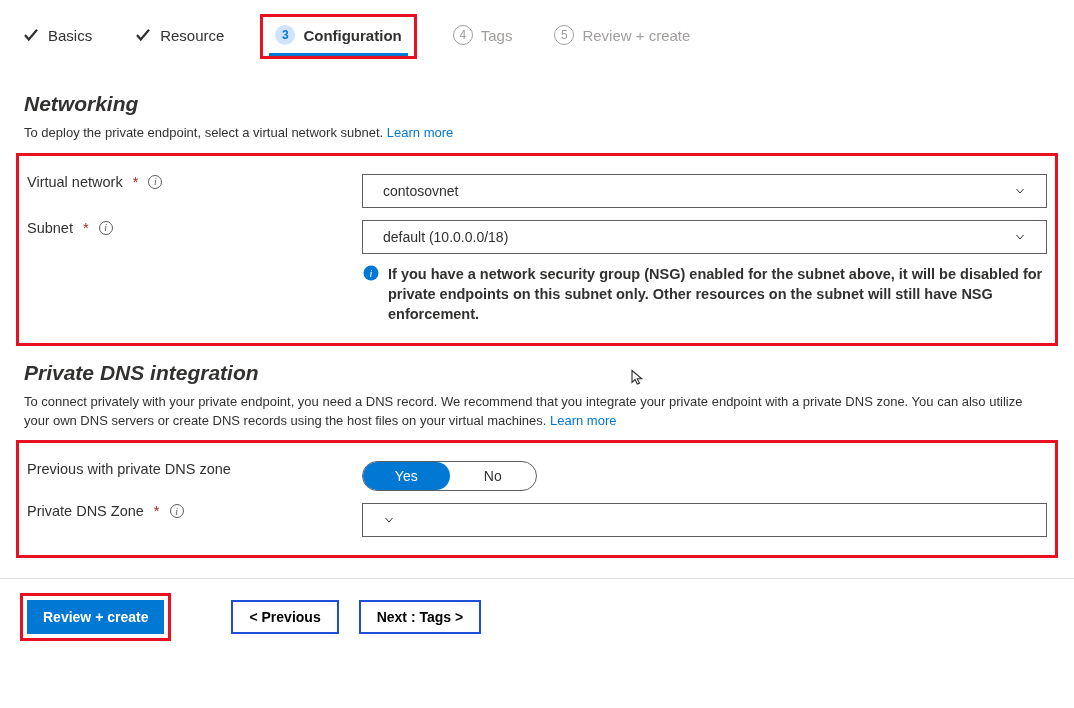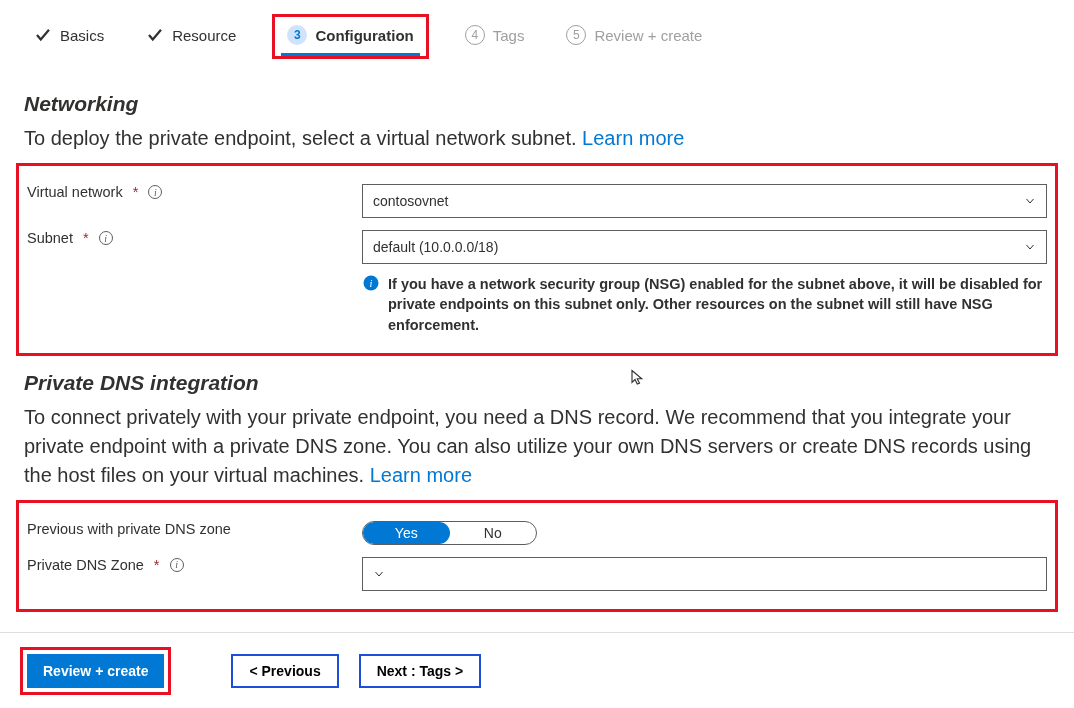--- a/index.html
+++ b/index.html
@@ -1,42 +1,42 @@
 <!DOCTYPE html>
 <html><head>
   <meta charset="utf-8">
   <style>
     * { box-sizing: border-box; margin: 0; padding: 0; }
     body { font-family: 'Segoe UI', Arial, sans-serif; font-size: 14px; color: #323130; background: #fff; width: 1074px; }
     .page { padding: 0; }
-    .tabs { display: flex; padding: 14px 20px 0 28px; gap: 30px; border-bottom: 1px solid transparent; }
+    .tabs { display: flex; padding: 14px 20px 0 16px; gap: 30px; border-bottom: 1px solid transparent; }
     .tab { display: flex; align-items: center; gap: 8px; padding: 8px 6px; font-size: 15px; color: #323130; cursor: pointer; border-bottom: 3px solid transparent; }
     .tab.done .check { width: 18px; height: 18px; }
     .tab.active { font-weight: 600; border-bottom-color: #0078d4; }
     .tab.pending { color: #a19f9d; }
     .tab .num { display: inline-flex; align-items: center; justify-content: center; width: 20px; height: 20px; border-radius: 50%; font-size: 12px; }
     .tab.active .num { background: #cfe4fa; color: #0078d4; font-weight: 600; }
     .tab.pending .num { border: 1px solid #a19f9d; color: #a19f9d; }
     .red-box { border: 3px solid #e81123; padding: 2px 4px; }
     .tabs .red-box { padding: 0 6px; }
     .content { padding: 22px 24px 20px 24px; }
     h2.section { font-size: 21px; font-weight: 600; margin: 10px 0 8px 0; font-style: italic; }
-    p.desc { font-size: 20px; color: #323130; margin-bottom: 10px; line-height: 1.45; }
+    p.desc { font-size: 13px; color: #323130; margin-bottom: 10px; line-height: 1.45; }
     a.link { color: #0078d4; text-decoration: none; cursor: pointer; }
     .field-row { display: flex; align-items: flex-start; margin: 12px 0; }
     .field-label { width: 335px; flex-shrink: 0; font-size: 14.5px; display: flex; align-items: center; gap: 10px; }
     .req { color: #a4262c; }
     .info-icon { width: 14px; height: 14px; border: 1px solid #605e5c; border-radius: 50%; display: inline-flex; align-items: center; justify-content: center; font-size: 10px; color: #605e5c; font-style: italic; font-family: Georgia, serif; }
     .field-control { flex: 1; }
-    .dropdown { width: 100%; height: 34px; border: 1px solid #605e5c; background: #fff; display: flex; align-items: center; justify-content: space-between; padding: 0 10px; font-size: 14px; cursor: pointer; }
+    .dropdown { width: 100%; height: 34px; border: 1px solid #605e5c; background: #fff; display: flex; align-items: center; justify-content: space-between; padding: 0 20px; font-size: 14px; cursor: pointer; }
     .chev { width: 12px; height: 12px; }
     .info-note { display: flex; gap: 8px; margin-top: 10px; font-size: 14.5px; line-height: 1.4; }
     .info-note .icon { color: #0078d4; width: 18px; height: 18px; flex-shrink: 0;}
     .info-note .text b { font-weight: 600; }
-    .toggle { display: flex; align-items: center; width: 175px; height: 24px; border: 1px solid #605e5c; border-radius: 16px; overflow: hidden; background: #fff; }
+    .toggle { display: flex; align-items: center; width: 175px; height: 30px; border: 1px solid #605e5c; border-radius: 16px; overflow: hidden; background: #fff; }
     .toggle .opt { flex: 1; text-align: center; font-size: 14px; height: 100%; display: flex; align-items: center; justify-content: center; cursor: pointer; }
     .toggle .opt.sel { background: #0078d4; color: #fff; border-radius: 15px; }
     .footer { border-top: 1px solid #e1dfdd; padding: 14px 20px; display: flex; align-items: center; gap: 60px; }
     .btn { height: 34px; padding: 0 16px; font-size: 14px; border: 2px solid #1d4ed8; background: #fff; cursor: pointer; display: inline-flex; align-items: center; font-weight: bold; }
     .btn.primary { background: #0078d4; color: #fff; border: none; font-weight: 600; }
     .btn-group { display: flex; gap: 20px; }
     .red-wrap-fields { border: 3px solid #e81123; padding: 6px 8px; margin-left: -8px; margin-right: -8px;}
     .cursor { position: absolute; width: 18px; height: 18px; }
     .container-rel { position: relative; }
   </style>

